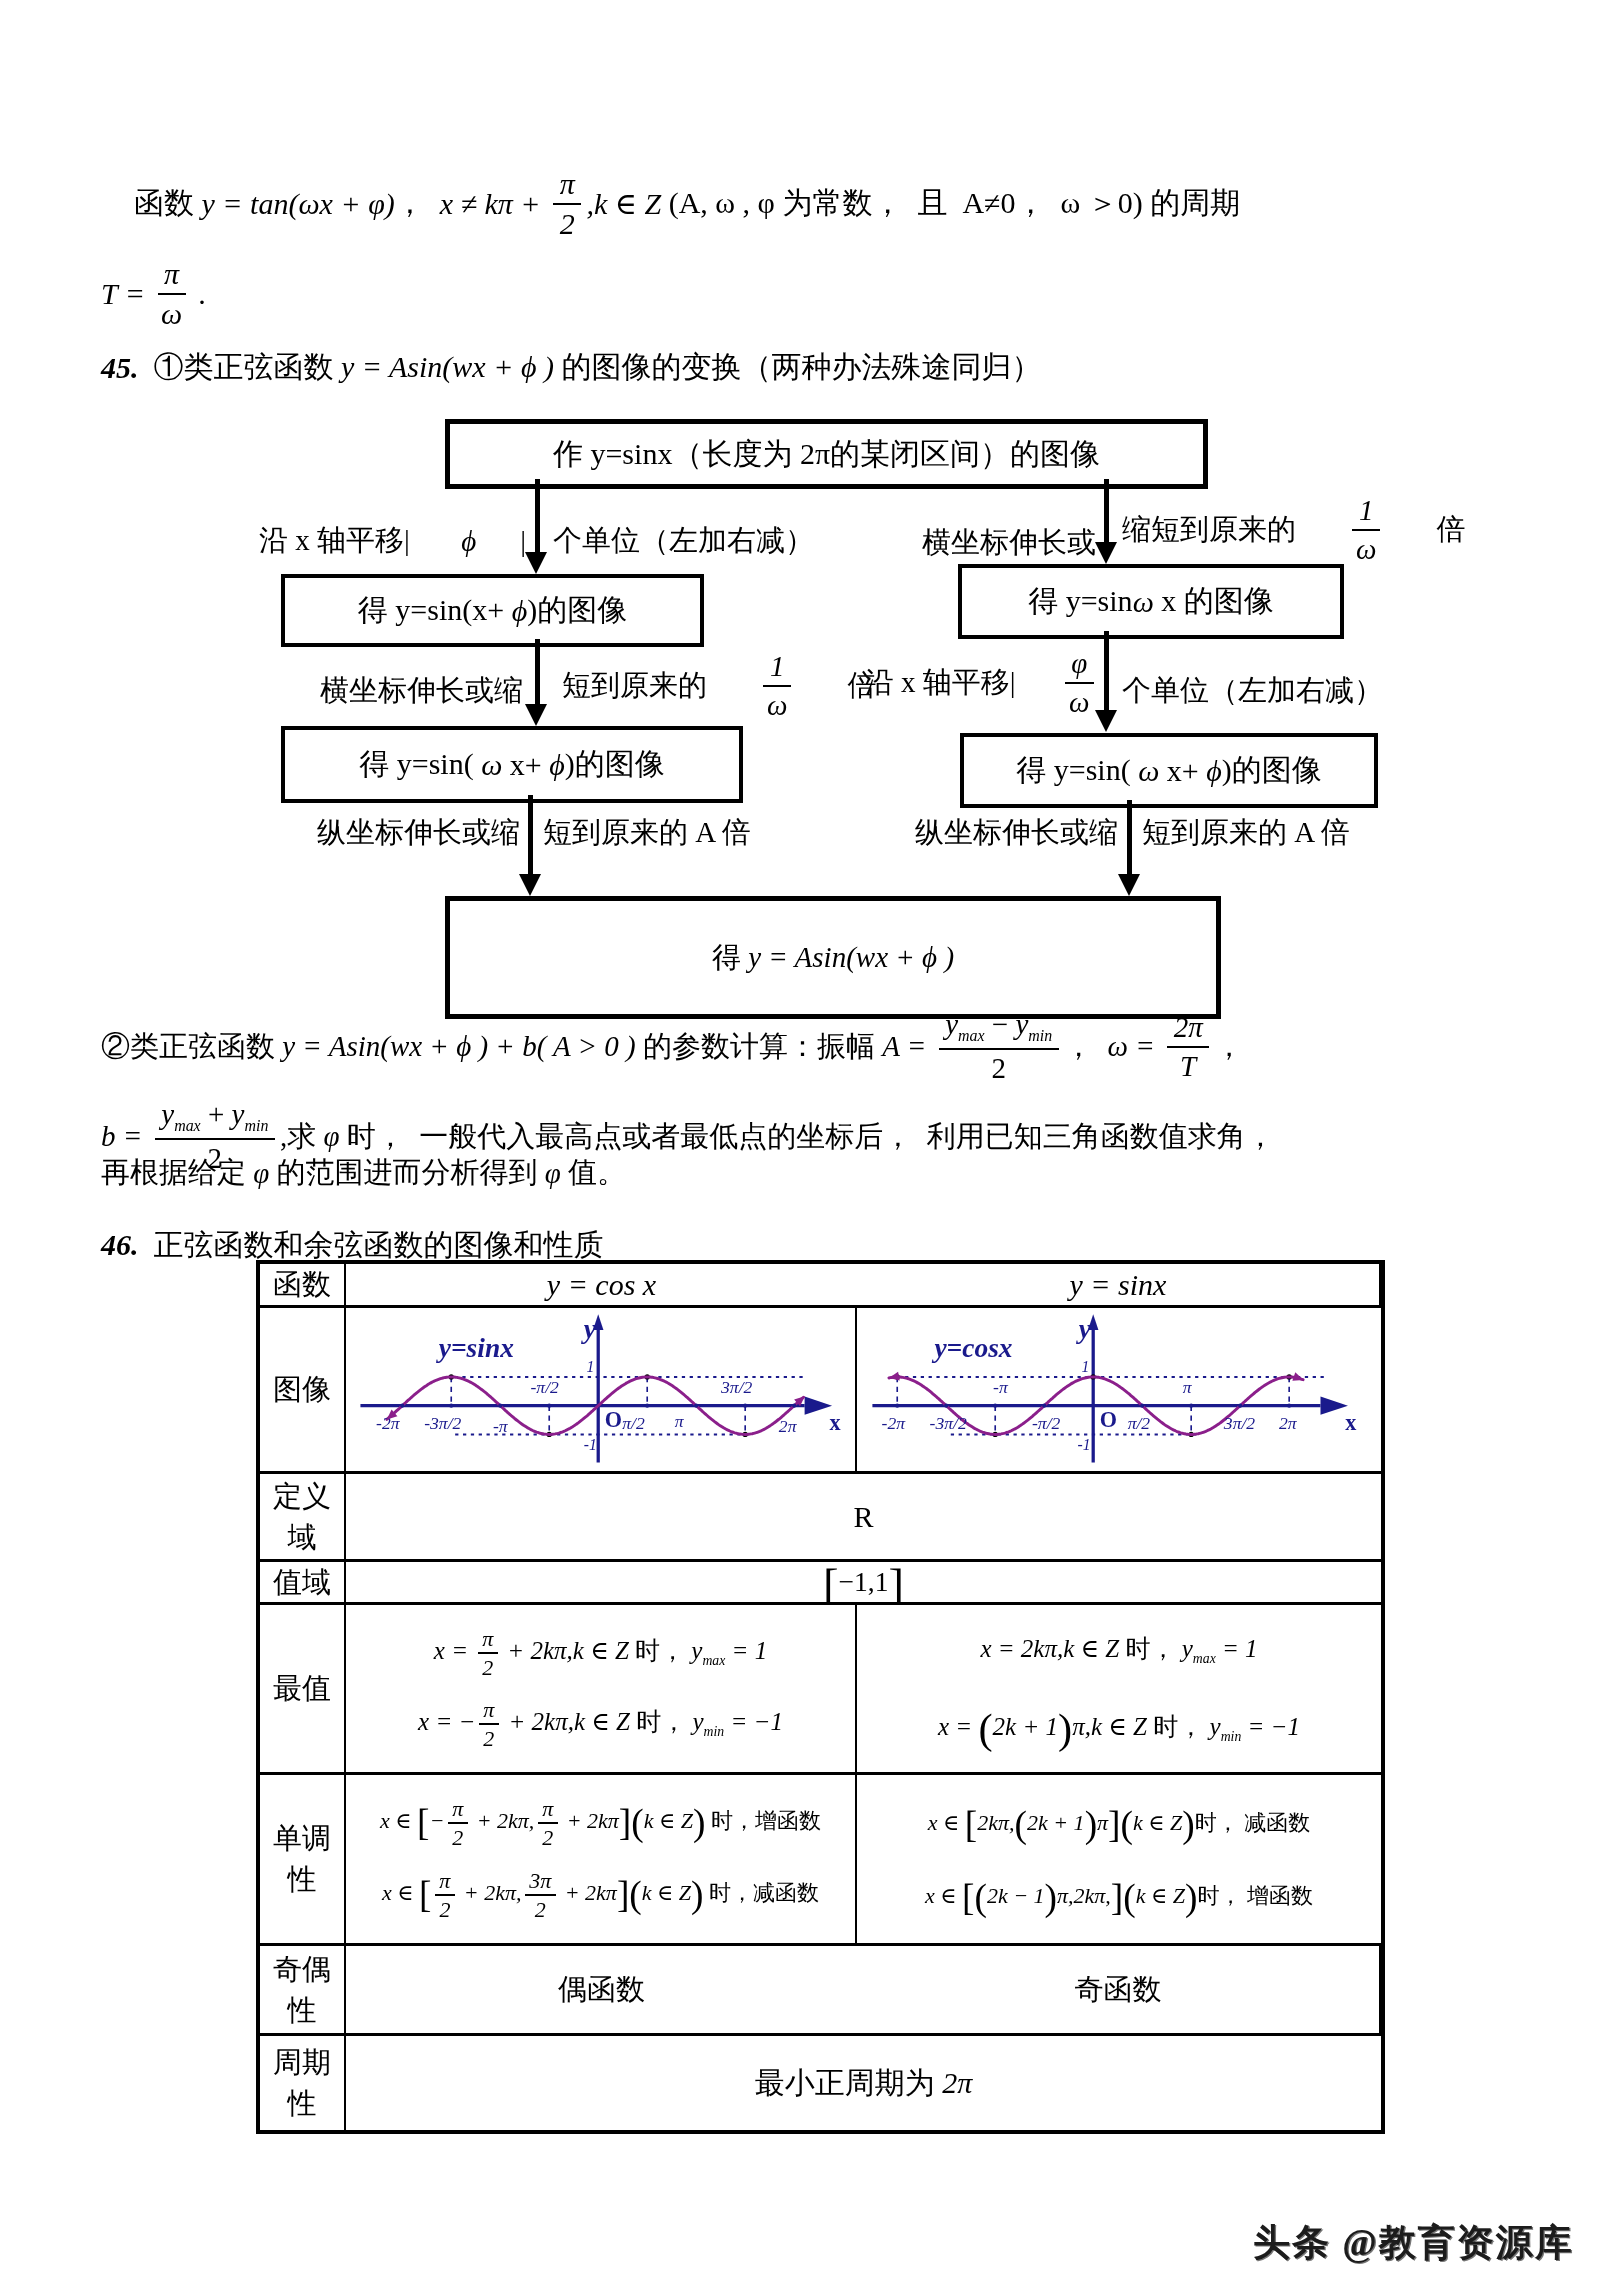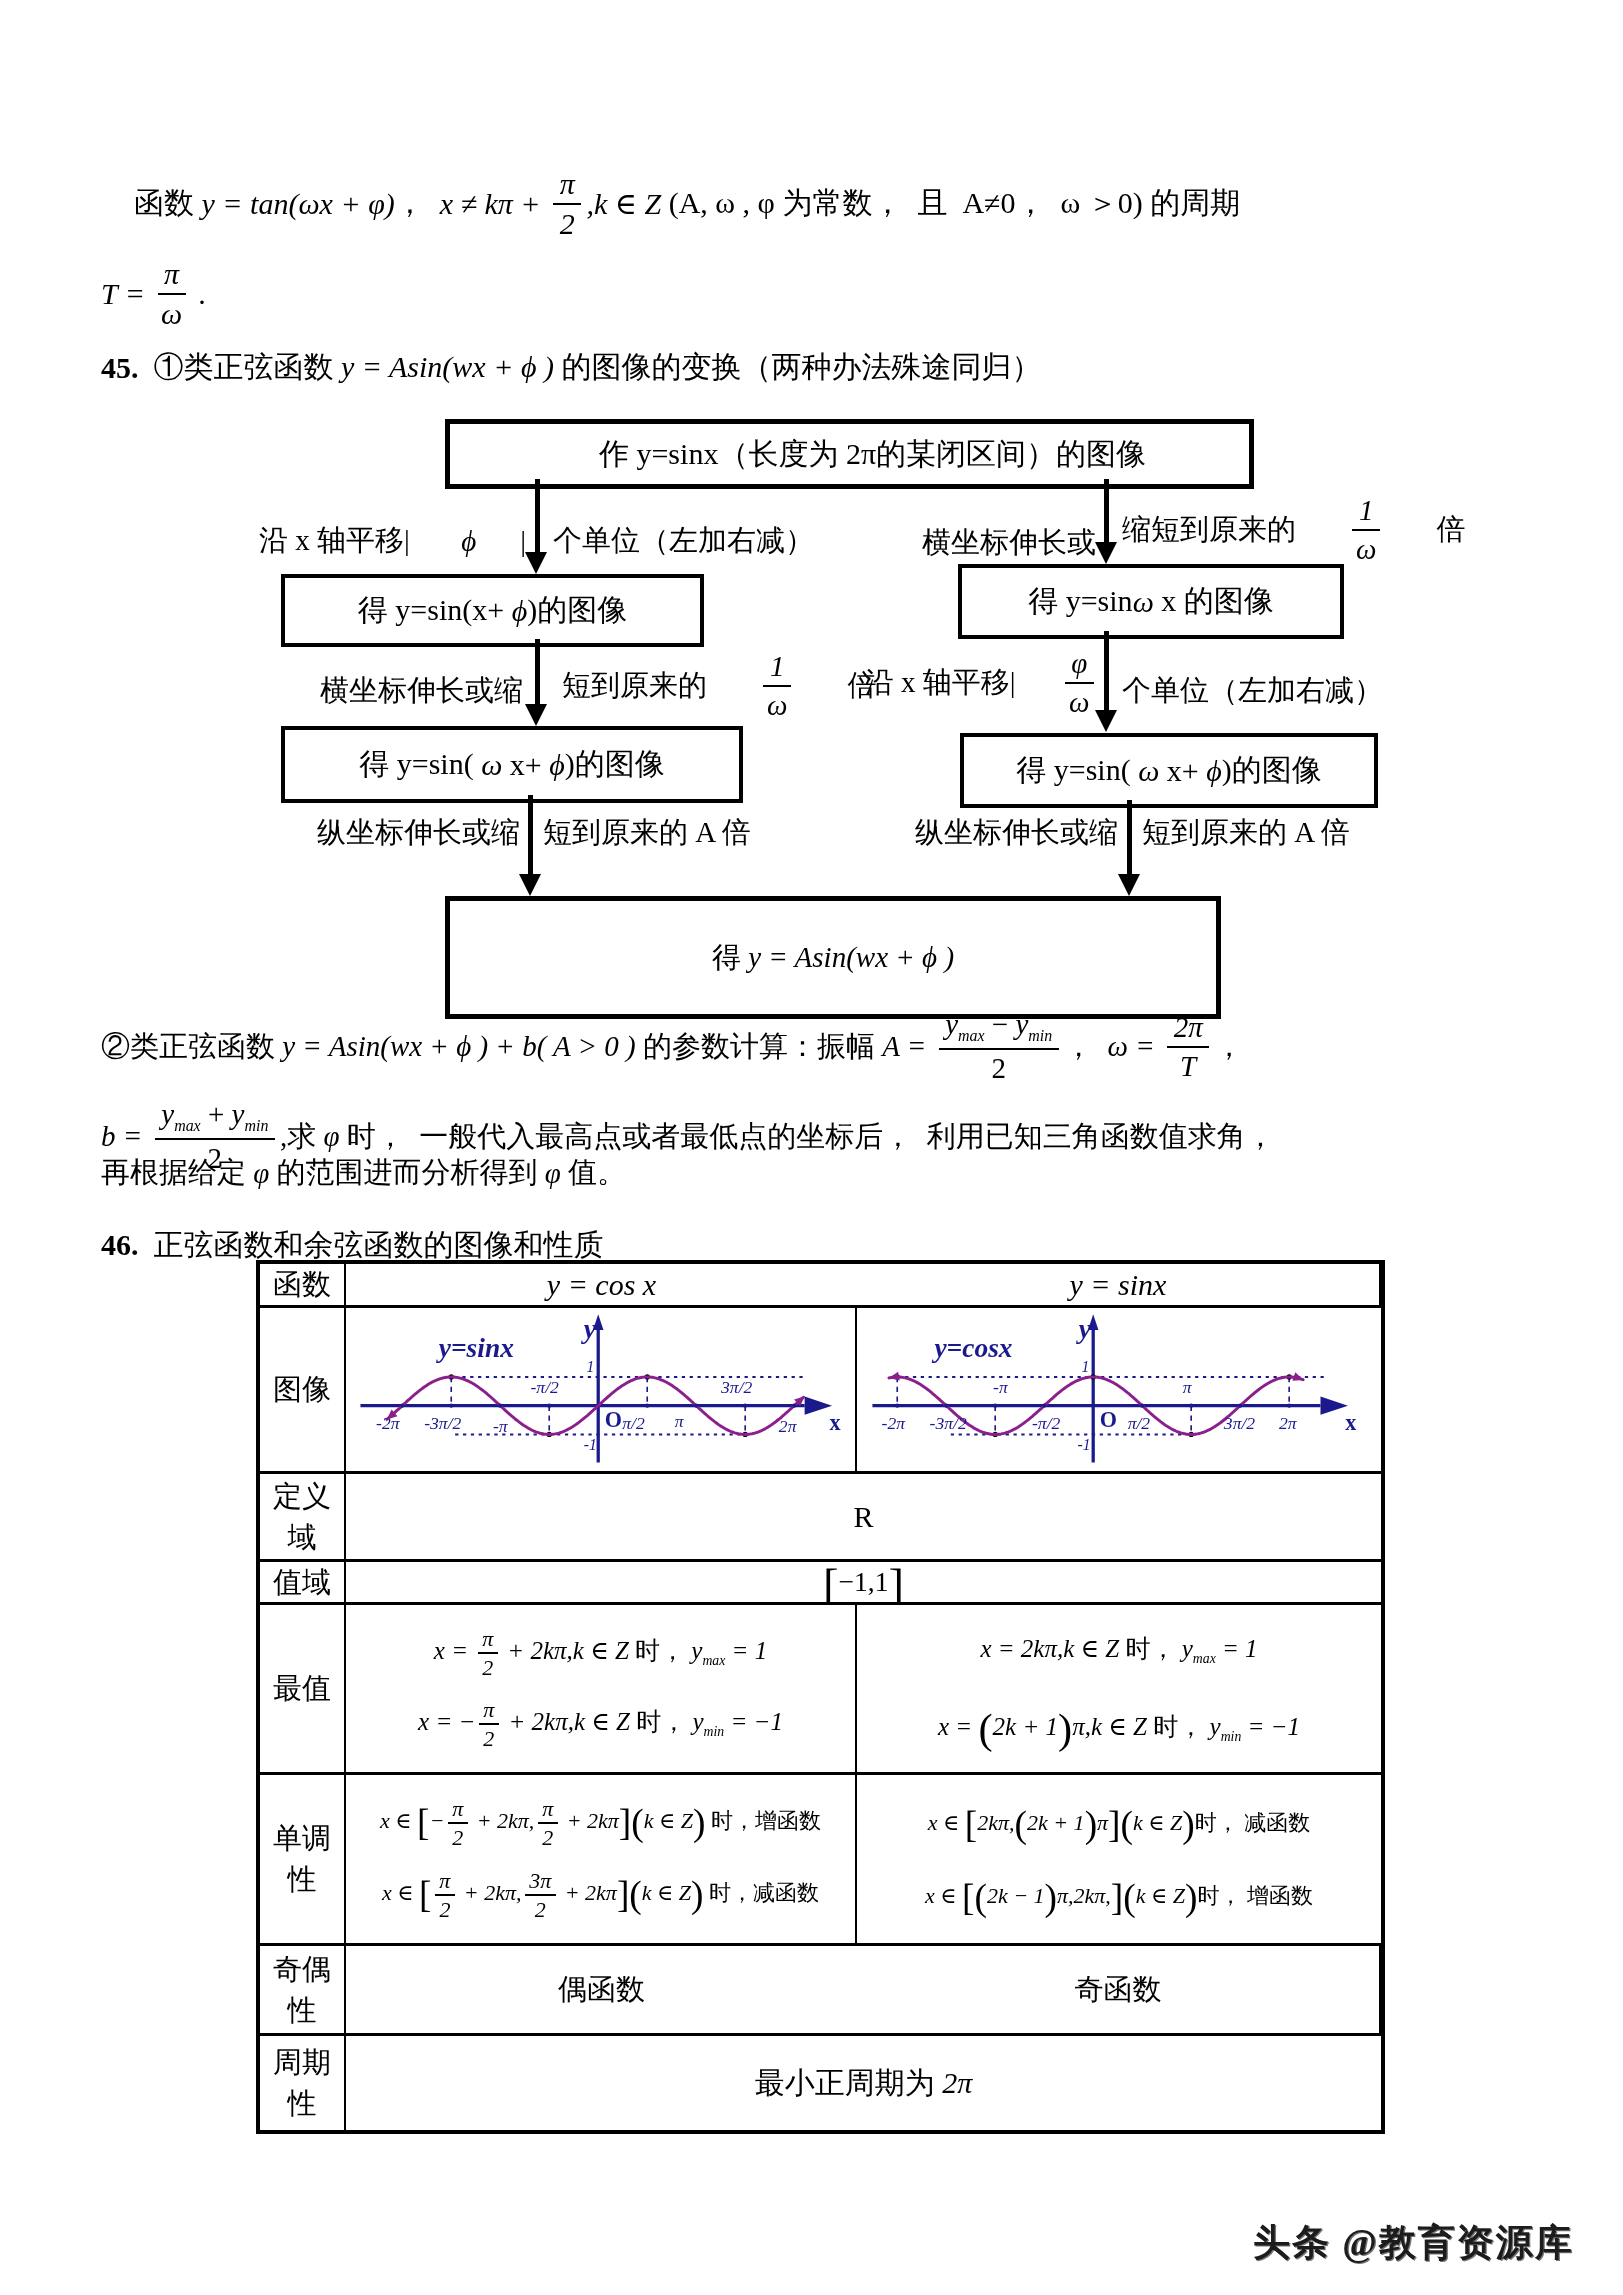--- a/index.html
+++ b/index.html
@@ -1,20 +1,20 @@
 <!DOCTYPE html>
 <html style="font-size:10.5px"><head>
 <meta charset="utf-8">
 <style>
   html,body{margin:0;padding:0;background:#888;}
   #page{position:relative;width:1623px;height:2295px;background:#ffffff;
         font-family:"Liberation Serif","DejaVu Serif",serif;color:#000;overflow:hidden;}
   .pline{position:absolute;font-size:30px;white-space:pre;display:flex;align-items:center;}
   .it{font-style:italic;}
-  .bold{font-weight:bold;}
+  .bold{font-weight:bold;font-style:italic;}
   .frac{display:inline-flex;flex-direction:column;align-items:center;vertical-align:middle;margin:0 5.2px;line-height:1.05;}
   .fn{padding:0 6.5px 3.3px;border-bottom:2.6px solid #000;text-align:center;white-space:pre;}
   .fd{padding-top:3.3px;text-align:center;white-space:pre;}
   sub.ssub{font-size:0.55em;}
   .bigbr{font-size:1.7em;font-weight:400;line-height:0;vertical-align:middle;font-style:normal;}
   
   .fbox{position:absolute;border:5.2px solid #000;display:flex;align-items:center;justify-content:center;
         font-size:30px;white-space:pre;text-align:center;background:#fff;}
   .aline{position:absolute;width:4.6px;background:#000;}
   .ahead{position:absolute;width:0;height:0;border-left:11px solid transparent;border-right:11px solid transparent;border-top:22px solid #000;}
@@ -49,21 +49,21 @@
 
 <div id="page">
 
   <div class="pline" style="left:134px;top:151px;height:105px;"><span>函数 </span><span class="it">y = tan(ωx + φ)</span><span>，  </span><span class="it">x ≠ kπ + </span><span class="frac it"><span class="fn">π</span><span class="fd">2</span></span><span class="it">,k ∈ Z </span><span>(A, ω , φ 为常数，  且  A≠0，  ω ＞0) 的周期</span></div>
   <div class="pline" style="left:101px;top:241px;height:105px;"><span class="it">T = </span><span class="frac it"><span class="fn">π</span><span class="fd">ω</span></span><span> .</span></div>
 
   <div class="pline" style="left:101px;top:349px;height:37px;">
     <span class="bold">45.</span><span>  </span><span><span>①类正弦函数 </span><span class="it">y = Asin(wx + ϕ )</span><span> 的图像的变换（两种办法殊途同归）</span></span>
   </div>
 
-  <div class="fbox" style="left:445px;top:419px;width:753px;height:60px;padding-left:46px;"><span>作 y=sinx（长度为 2π的某闭区间）的图像</span></div>
+  <div class="fbox" style="left:445px;top:419px;width:753px;height:60px;"><span>作 y=sinx（长度为 2π的某闭区间）的图像</span></div>
 
   <div class="aline" style="left:535px;top:479px;height:73px;"></div>
   <div class="ahead" style="left:525px;top:552px;"></div>
   <div class="flabel" style="right:1097px;top:521px;"><span>沿 x 轴平移| </span><span class="it">ϕ</span><span>|</span></div>
   <div class="flabel" style="left:553px;top:521px;"><span>个单位（左加右减）</span></div>
 
   <div class="aline" style="left:1104px;top:479px;height:63px;"></div>
   <div class="ahead" style="left:1095px;top:542px;"></div>
   <div class="flabel" style="right:527px;top:523px;"><span>横坐标伸长或</span></div>
   <div class="flabel" style="left:1122px;top:494px;height:72px;"><span>缩短到原来的 </span><span class="frac it"><span class="fn">1</span><span class="fd">ω</span></span><span> 倍</span></div>

